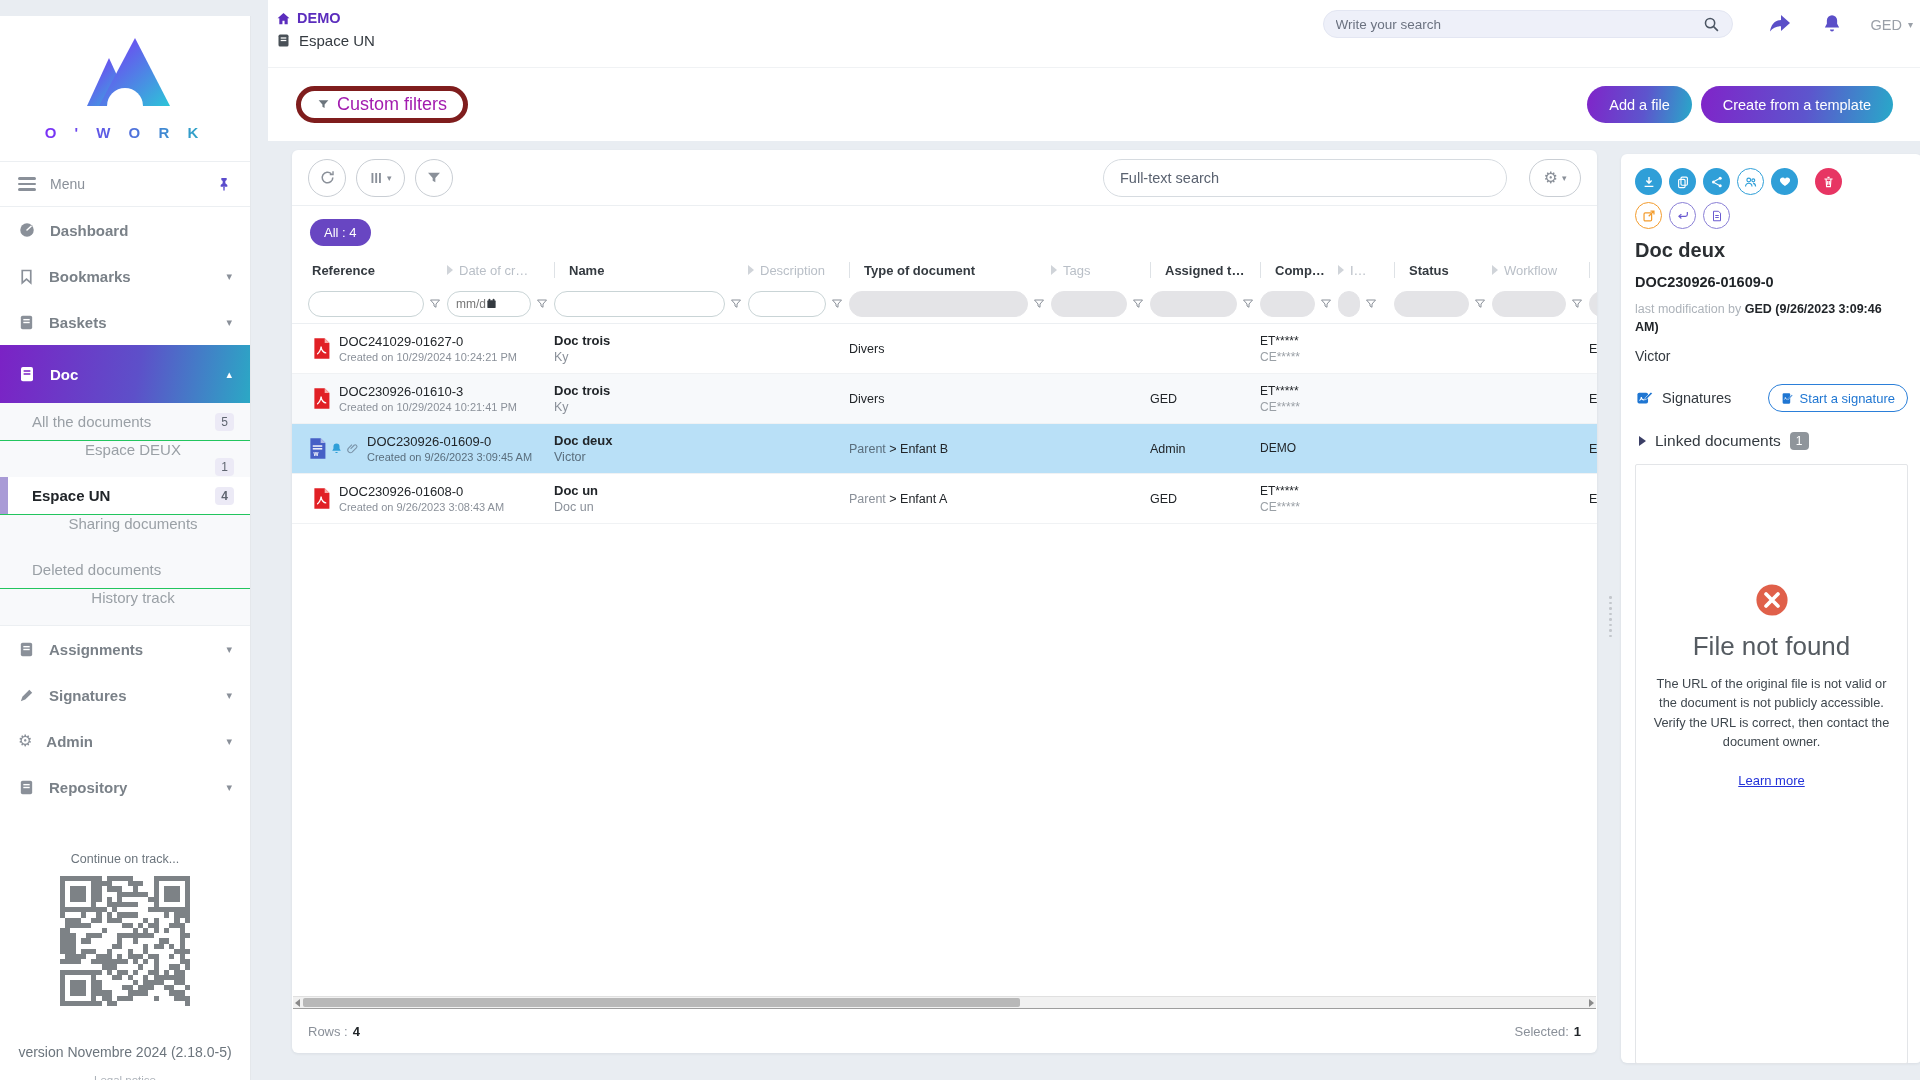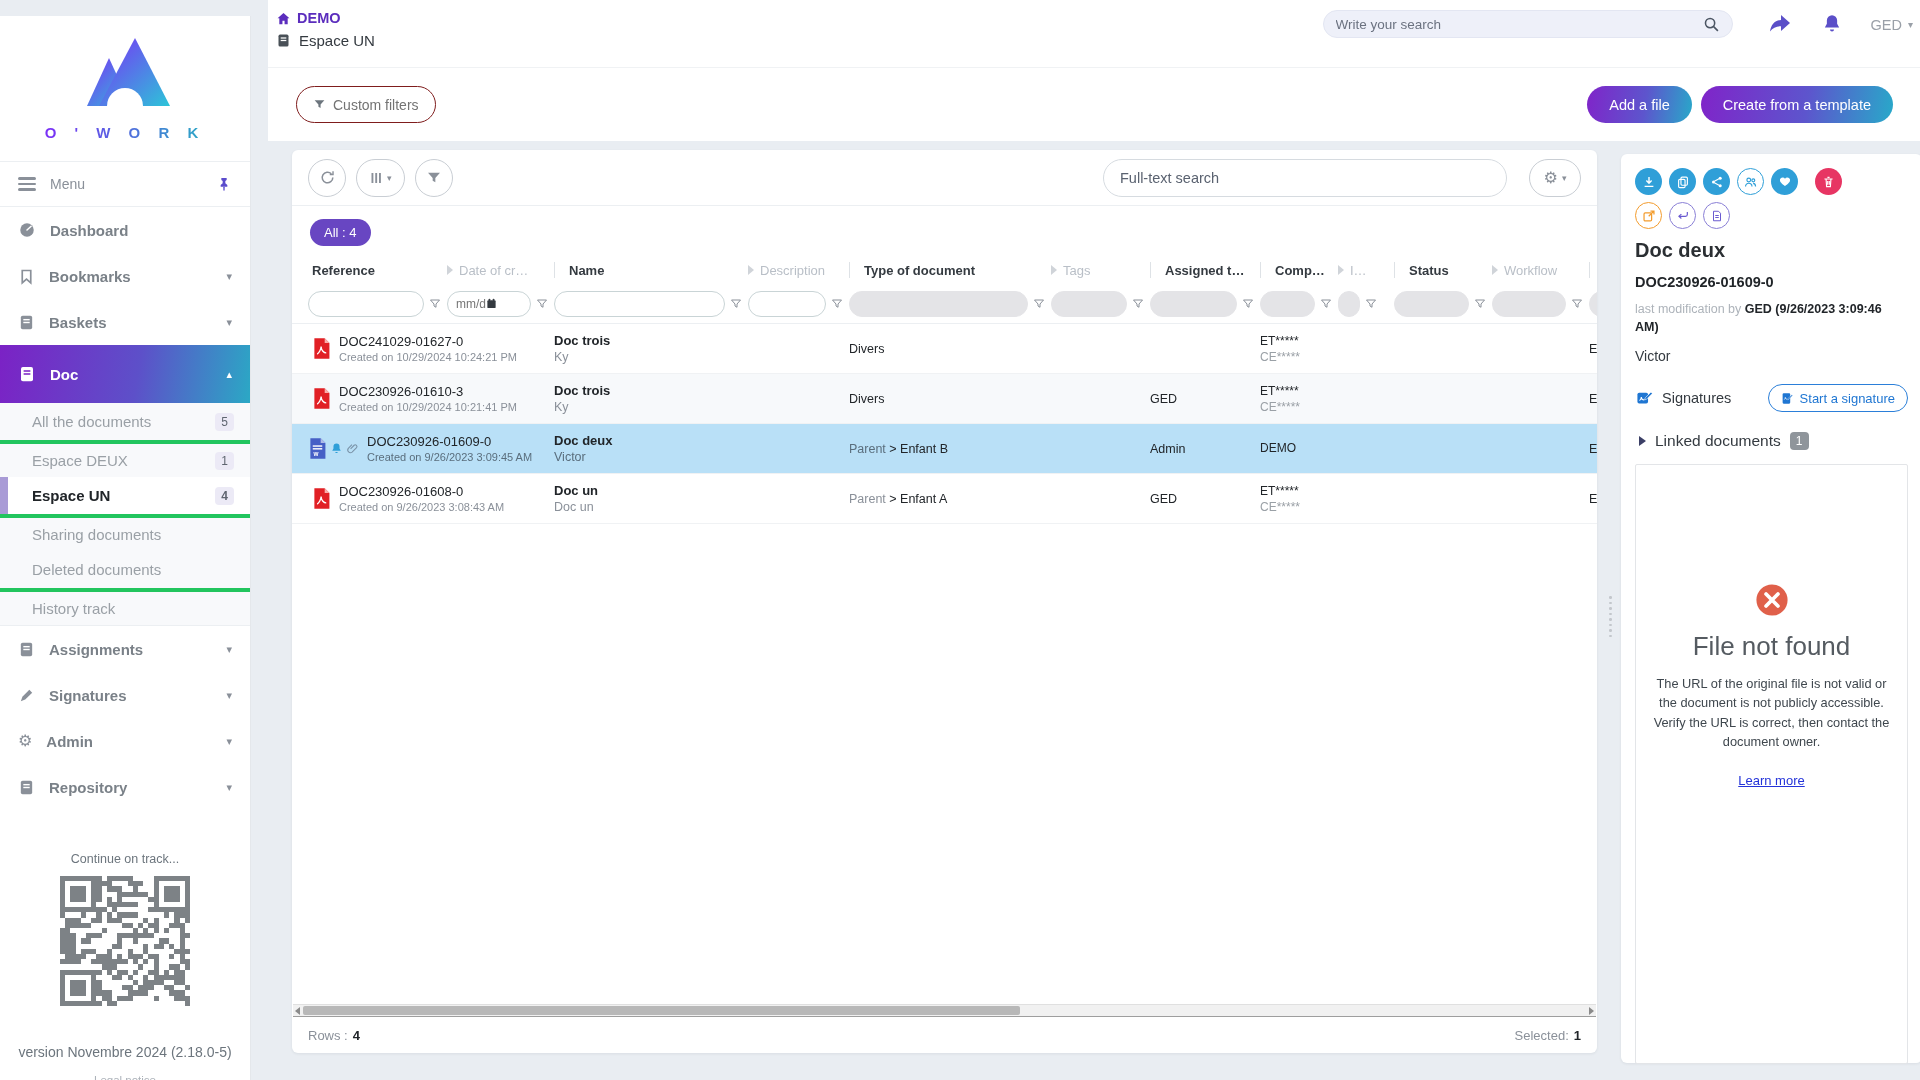--- a/index.html
+++ b/index.html
@@ -20,21 +20,21 @@
   .menu-label { font-size:14px; color:#8a9099; flex:1; }
   .nav { flex:0 0 auto; }
   .nav-item { height:46px; display:flex; align-items:center; padding:0 18px; color:#7a8188; cursor:pointer; }
   .nav-item .lbl { font-size:15px; font-weight:700; color:#7a8188; flex:1; margin-left:14px; }
   .nav-item.active { background:linear-gradient(100deg,#7b22c5 0%,#5d50c9 55%,#2ba8c5 100%); height:58px; }
   .nav-item.active .lbl { color:#fff; }
   .chev { color:#8a9099; font-size:11px; }
   .nav-item.active .chev { color:#fff; }
   .sub { background:#f8f9fb; border-bottom:1px solid #eceff2; }
   .sub-item { position:relative; height:37px; display:flex; align-items:center; padding:0 16px 0 32px; font-size:15px; color:#9aa0a6; cursor:pointer; }
-  .sub-item.sep { border-top:4px solid #22c55e; }
+  .sub-item.sep { border-top:1px solid #22c55e;flex-direction:column; }
   .sub-item.active { font-weight:700; color:#212529; background:#fff; }
   .sub-item.active::before { content:""; position:absolute; left:0; top:0; bottom:0; width:8px; background:#a99bd6; }
   .count-badge { margin-left:auto; background:#eceaf6; color:#5f6570; font-size:12px; border-radius:4px; padding:2px 6px; }
   .sidebar-bottom { margin-top:auto; text-align:center; padding-bottom:10px; }
   .mobile-txt { font-size:12.5px; color:#6c757d; margin-bottom:10px; }
   .qr { display:inline-block; }
   .version { font-size:14px; color:#6c757d; margin-top:34px; }
   .legal { font-size:11.5px; color:#adb3ba; margin-top:14px; }
 
   
@@ -44,22 +44,22 @@
   .crumb1 { display:flex; align-items:center; gap:6px; color:#5b2dbd; font-weight:700; font-size:14.5px; }
   .crumb2 { display:flex; align-items:center; gap:8px; color:#343a40; font-size:15px; }
   .hsearch { margin-left:auto; width:410px; height:28px; background:#eef0f9; border:1px solid #e3e6f2; border-radius:15px;
     display:flex; align-items:center; padding:0 12px; }
   .hsearch input { flex:1; border:0; background:transparent; outline:none; font-size:13.5px; color:#495057;
     font-family:"Liberation Sans","DejaVu Sans",sans-serif; }
   .hsearch input::placeholder { color:#6b7280; }
   .topicons { display:flex; align-items:center; gap:28px; margin-left:34px; padding-top:3px; }
   .userbox { color:#9aa0a8; font-size:14.5px; display:flex; align-items:center; gap:6px; }
   .toprow2 { height:73px; background:#fff; display:flex; align-items:center; padding:0 44px 0 28px; }
-  .btn-outline { display:flex; align-items:center; gap:7px; height:37px; padding:0 16px; border:1px solid #7f1d1d;
-    border-radius:19px; color:#737373; font-size:14px; background:#fff; cursor:pointer; }
+  .btn-outline { display:flex; align-items:center; gap:7px; height:37px; padding:0 16px; border:5px solid #7f1d1d;
+    border-radius:19px; color:#a21caf; font-size:18px; background:#fff; cursor:pointer; }
   .btn-grad { height:37px; padding:0 22px; border:none; border-radius:19px; color:#fff; font-size:14.5px; cursor:pointer;
     background:linear-gradient(100deg,#8024c9 0%,#5d55cd 55%,#28a9c9 100%); }
   .actions-right { margin-left:auto; display:flex; gap:9px; }
 
   .content { position:absolute; left:0; top:141px; width:1669px; height:939px; background:#e9edf2; }
 
   
   .table-card { position:absolute; left:24px; top:9px; width:1305px; height:903px; background:#fff;
     border-radius:6px; box-shadow:0 1px 3px rgba(40,50,60,.08); overflow:hidden; display:flex; flex-direction:column; }
   .card-toolbar { height:56px; display:flex; align-items:center; gap:10px; padding:0 16px; border-bottom:1px solid #eceff2; }
@@ -102,21 +102,21 @@
   .cell-comp .l1 { font-size:12px; color:#212529; }
   .cell-comp .l2 { font-size:12px; color:#9aa0a6; margin-top:2px; }
   .cell-edge { font-size:12.5px; color:#212529; overflow:hidden; }
 
   .spacer { flex:1; }
   .hscroll { height:13px; margin:0 1px; background:#f1f1f1; border-top:1px solid #e0e0e0; border-bottom:1px solid #9e9e9e; position:relative; }
   .hthumb { position:absolute; left:10px; top:1px; height:9px; width:55%; background:#b8b8b8; border-radius:2px; }
   .harrow { position:absolute; top:2px; width:0; height:0; border-top:4px solid transparent; border-bottom:4px solid transparent; }
   .harrow.left  { left:2px; border-right:5px solid #8a8a8a; }
   .harrow.right { right:2px; border-left:5px solid #8a8a8a; }
-  .card-footer { height:36px; display:flex; align-items:center; padding:0 16px; font-size:13px; color:#8a9099; }
+  .card-footer { height:44px; display:flex; align-items:center; padding:0 16px; font-size:13px; color:#8a9099; }
   .card-footer b { color:#212529; margin-left:5px; }
   .foot-right { margin-left:auto; }
 
   
   .drag-dots { position:absolute; left:1341px; top:455px; display:flex; flex-direction:column; gap:3px; }
   .drag-dots i { width:2.5px; height:2.5px; border-radius:50%; background:#c3c7cc; }
 
   
   .detail-card { position:absolute; left:1353px; top:13px; width:301px; height:909px; background:#fff;
     border-radius:6px; box-shadow:0 1px 3px rgba(40,50,60,.08); padding:14px; }

